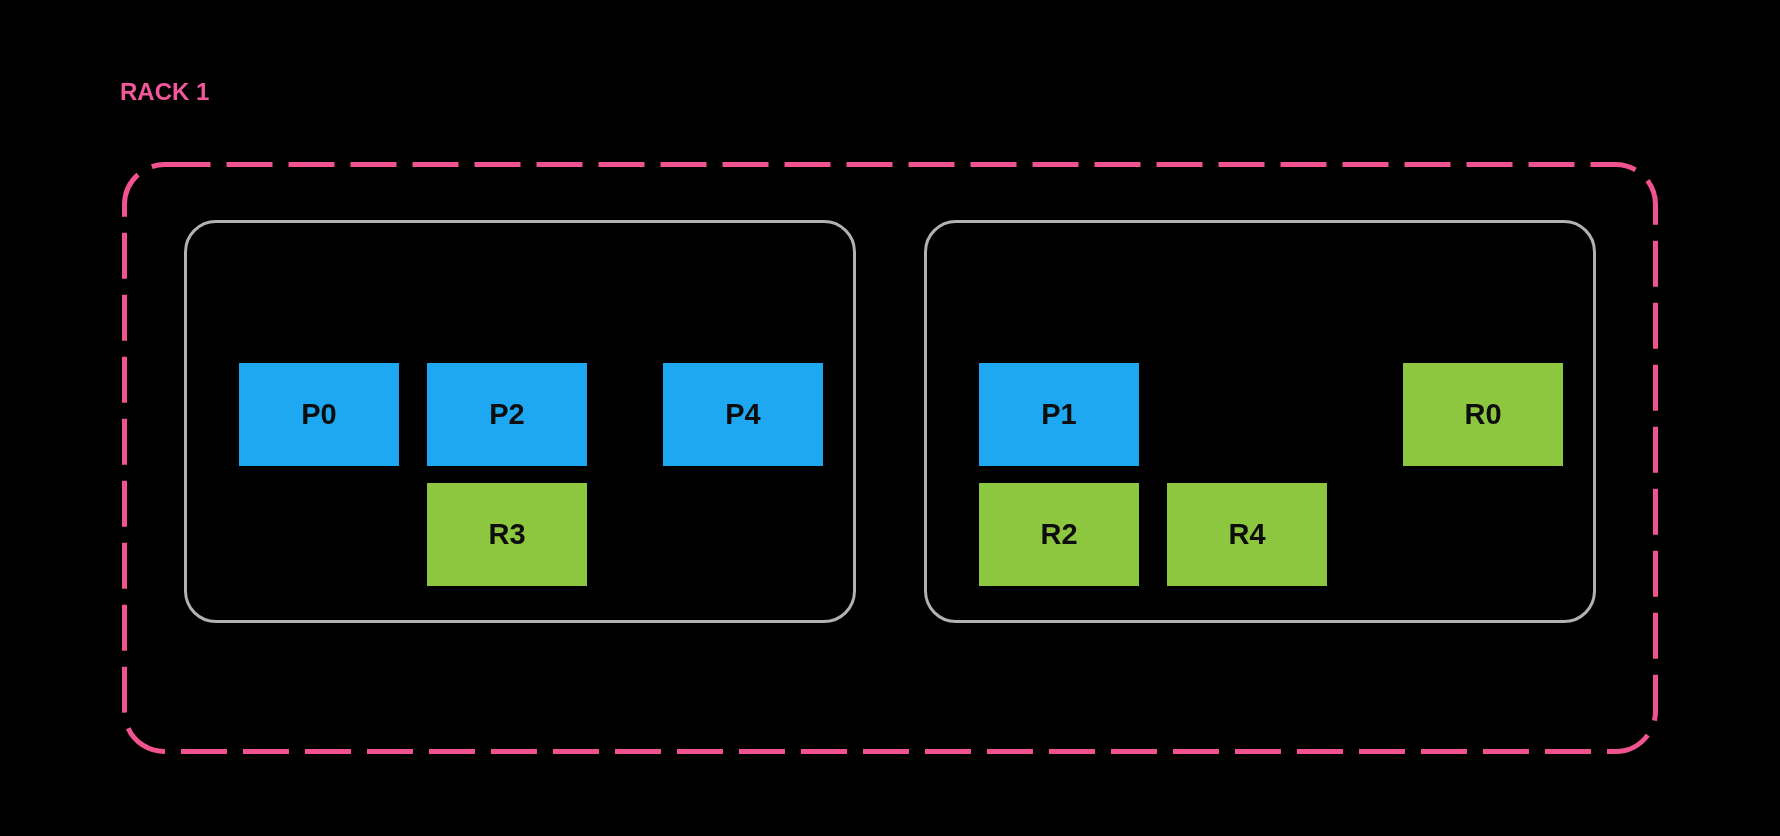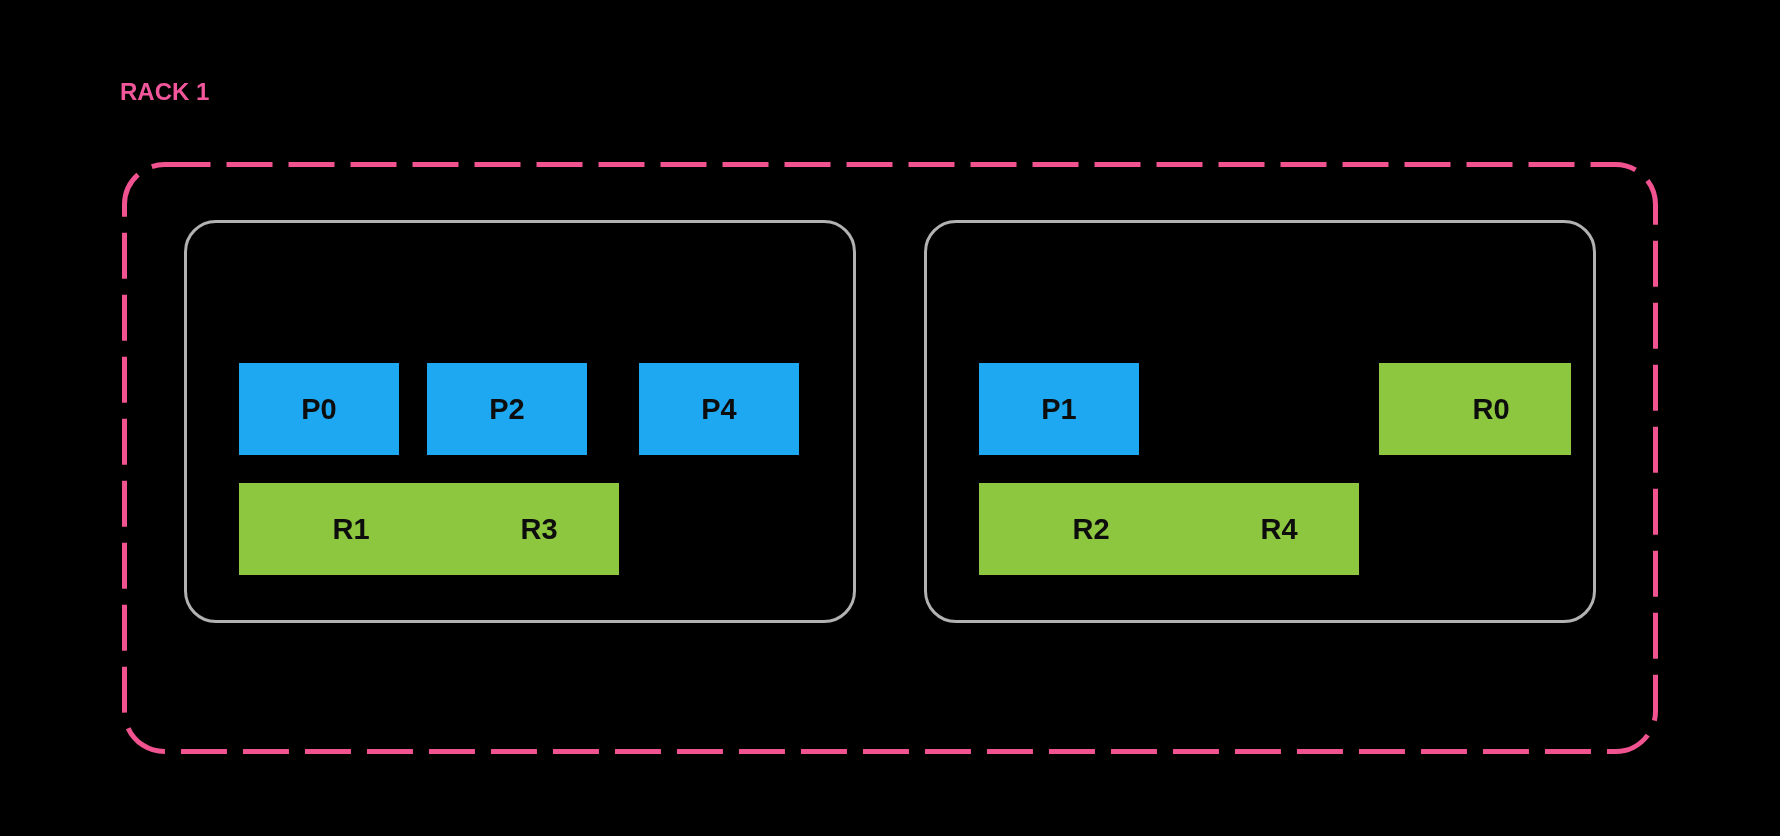--- a/index.html
+++ b/index.html
@@ -47,50 +47,49 @@
     box-sizing: border-box;
     border: 3.5px solid var(--host_border, #b2b2b2);
     border-radius: 32px;
     background: transparent;
   }
   .host.host-1 { left: 184px; }
   .host.host-2 { left: 924px; text-align: right; }
   .block {
     position: absolute;
     width: 160px;
-    height: 92px;
+    height: 103px;
     display: flex;
     align-items: center;
     justify-content: center;
     font-size: 29px;
     font-weight: 700;
     color: var(--block_text, #0d0d0d);
   }
   .block[data-type="primary"] { background: var(--primary_fill, #1fa8f2); }
-  .block[data-type="replica"] { background: var(--replica_fill, #8dc63f); padding-left: 32px; }
+  .block[data-type="replica"] { background: var(--replica_fill, #8dc63f); }
   .c0 { left: 52px; }
   .c1 { left: 240px; }
-  .c2 { left: 452px; }
+  .c2 { left: 476px; }
   .r0 { top: 140px; }
   .r1 { top: 260px; }
 </style>
 </head>
 <body>
 
 <div class="rack-label">RACK 1</div>
 
 <svg class="rack-svg" viewBox="0 0 1780 836" xmlns="http://www.w3.org/2000/svg">
   <rect x="124.5" y="164.5" width="1531" height="587" rx="40" ry="40"></rect>
 </svg>
 
 <div class="host host-1">
   <div class="block c0 r0" data-type="primary">P0</div>
   <div class="block c1 r0" data-type="primary">P2</div>
   <div class="block c2 r0" data-type="primary">P4</div>
-  <div class="block c0 r1" data-type="replica">R1</div>
   <div class="block c1 r1" data-type="replica">R3</div>
 </div>
 
 <div class="host host-2">
   <div class="block c0 r0" data-type="primary">P1</div>
   <div class="block c2 r0" data-type="replica">R0</div>
   <div class="block c0 r1" data-type="replica">R2</div>
   <div class="block c1 r1" data-type="replica">R4</div>
 </div>
 

